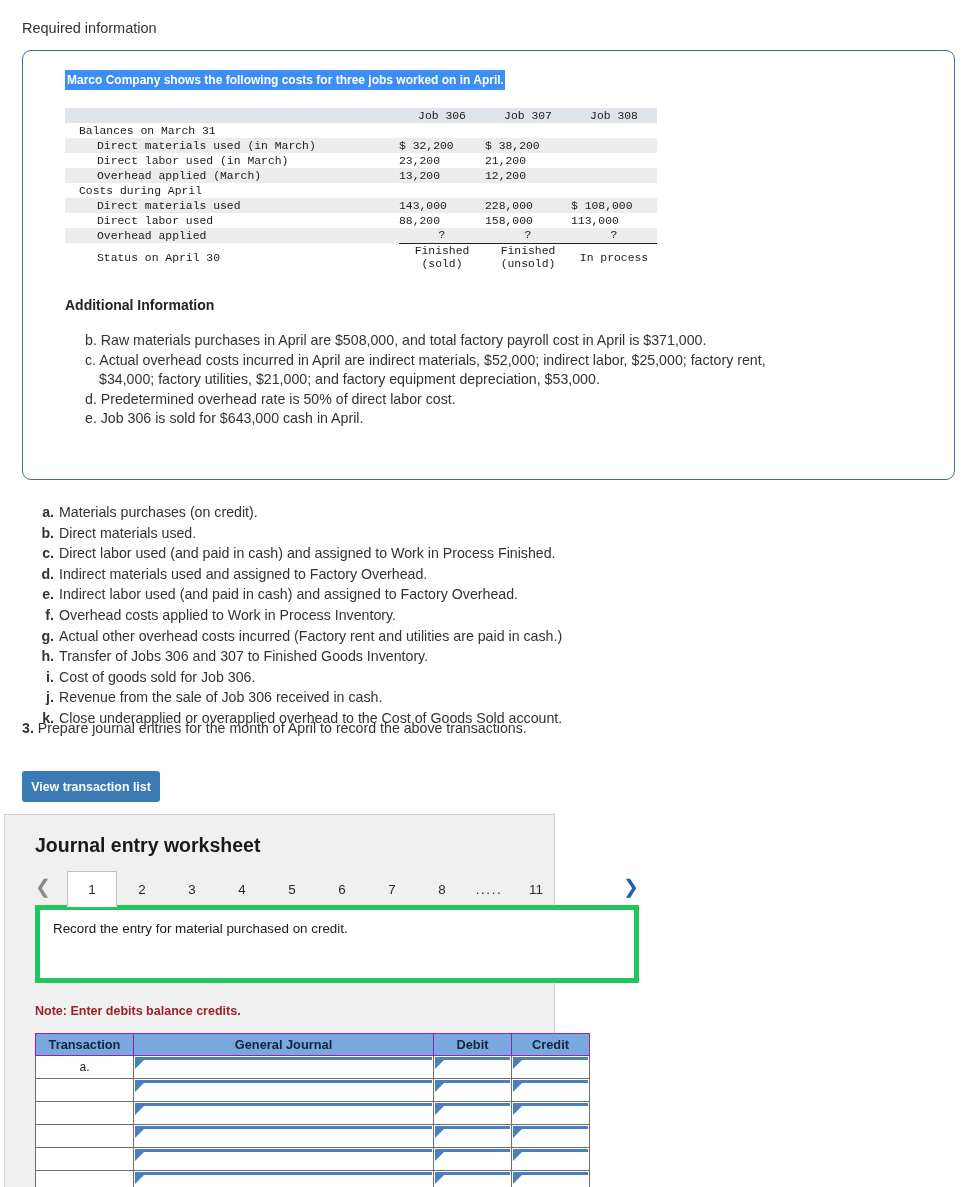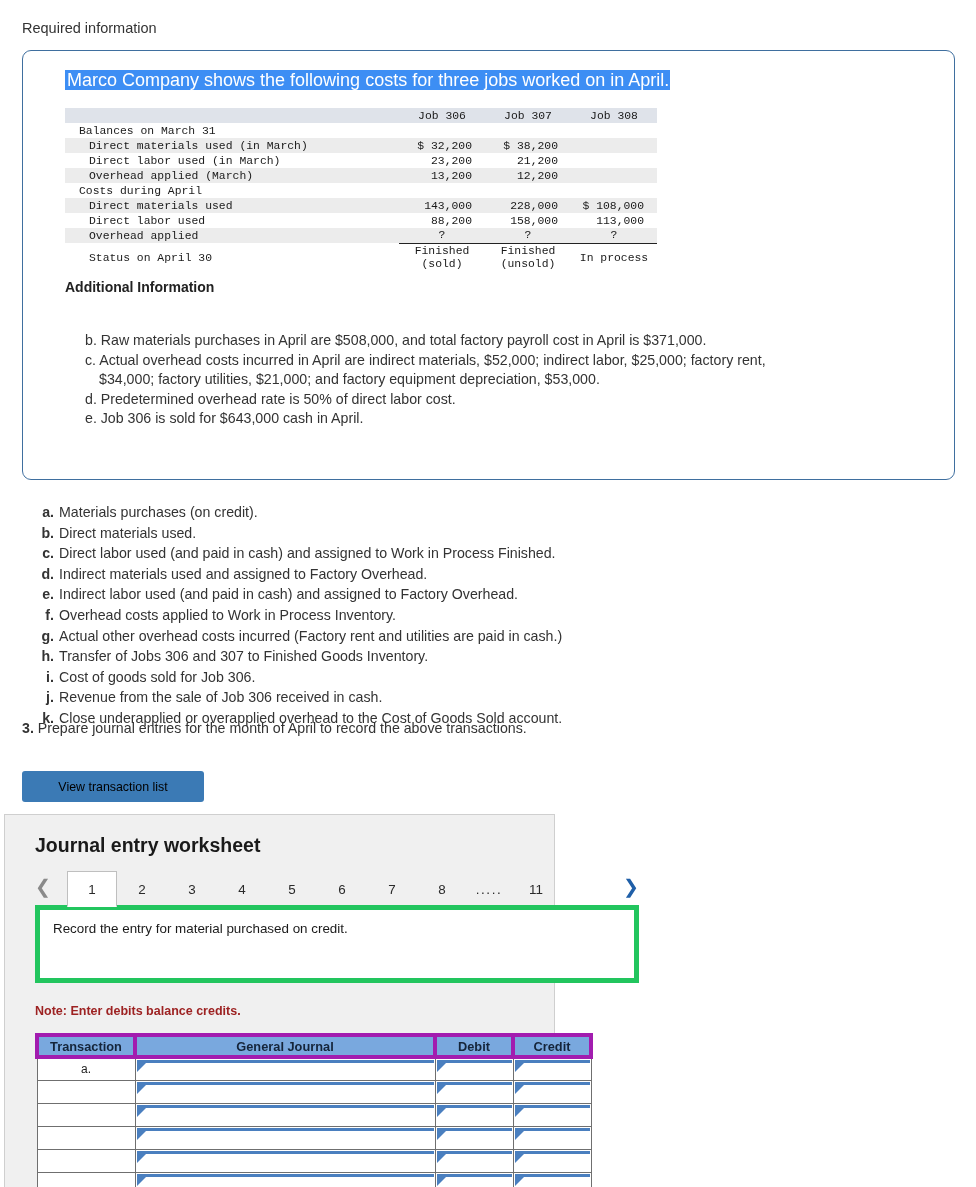--- a/index.html
+++ b/index.html
@@ -20,48 +20,49 @@
   }
 
   
   .problem-card {
     position: absolute; left: 22px; top: 22px; width: 933px; height: 430px;
     border: 1px solid #3f6f9f; border-radius: 9px; background: #fff;
   }
   .hl-title {
     position: absolute; left: 42px; top: 19px;
     background: #3d8ef4; color: #ffffff;
-    font-size: 18px; line-height: 18px; padding: 1px 1px 1px 2px;
+    font-size: 12px; line-height: 18px; padding: 1px 1px 1px 2px;
     white-space: nowrap;
+    font-weight: bold;
   }
 
   
   .cost-table {
     position: absolute; left: 42px; top: 57px; width: 592px;
     border-collapse: collapse;
     font-family: "Liberation Mono", "DejaVu Sans Mono", monospace;
     font-size: 11.4px; color: #1a1a1a;
   }
   .cost-table td { padding: 0; height: 15px; vertical-align: middle; }
   .cost-table tr.shade { background: #ececec; }
   .cost-table tr.hdr { background: #dfe3ea; }
   .cost-table .lbl { padding-left: 4px; white-space: nowrap; }
   .cost-table .lvl1 { padding-left: 14px; }
-  .cost-table .lvl2 { padding-left: 24px; }
-  .cost-table .num { text-align: right; padding-right: 13px; width: 86px; white-space: nowrap; }
+  .cost-table .lvl2 { padding-left: 32px; }
+  .cost-table .num { text-align: left; padding-right: 13px; width: 86px; white-space: nowrap; }
   .cost-table .hnum { text-align: center; width: 86px; white-space: nowrap; }
   .cost-table tr.totline td.num,
   .cost-table tr.totline td.q { border-bottom: 1.3px solid #222; }
   .cost-table .q { text-align: center; width: 86px; }
   .cost-table .status td { height: 30px; }
   .cost-table .stat { text-align: center; line-height: 13px; white-space: pre-line; }
 
   
   .addl-head {
-    position: absolute; left: 42px; top: 228px;
+    position: absolute; left: 42px; top: 246px;
     font-size: 14px; font-weight: bold; color: #222;
   }
   .addl-list {
     position: absolute; left: 62px; top: 280px; width: 840px;
     font-size: 14.2px; line-height: 19.5px; color: #333;
   }
   .addl-list .it { white-space: normal; }
   .addl-list .it .cont { display: block; padding-left: 14px; }
 
   
@@ -73,23 +74,23 @@
   .tx-list .ltr { width: 16px; text-align: right; font-weight: bold; margin-right: 5px; flex: none; }
 
   
   .req3 {
     position: absolute; left: 22px; top: 692px; font-size: 14.2px; color: #333;
   }
   .req3 b { font-weight: bold; }
 
   
   .vtl-btn {
-    position: absolute; left: 22px; top: 743px; width: 182px; height: 31px;
+    position: absolute; left: 22px; top: 743px; width: 138px; height: 31px;
     background: #3b7ab5; border: none; border-radius: 3px;
-    color: #000000; font-size: 12.4px; font-weight: normal;
+    color: #ffffff; font-size: 12.4px; font-weight: bold;
     font-family: "Liberation Sans", sans-serif; cursor: pointer;
   }
 
   
   .worksheet {
     position: absolute; left: 4px; top: 786px; width: 551px; height: 401px;
     background: #f0f0f0; border: 1px solid #cfcfcf; border-bottom: none;
   }
   .ws-title {
     position: absolute; left: 30px; top: 19px;
@@ -130,21 +131,21 @@
   }
   .note {
     position: absolute; left: 30px; top: 189px;
     font-size: 12.5px; font-weight: bold; color: #9d2222;
   }
 
   
   .je-wrap { position: absolute; left: 30px; top: 218px; width: 554px; }
   .je-table { border-collapse: collapse; width: 554px; table-layout: fixed; }
   .je-table th {
-    background: #79a8de; border: 4px solid #a21caf;
+    background: #79a8de; border: 1px solid #a21caf;
     font-size: 12.8px; font-weight: bold; color: #15253a; height: 22px;
   }
   .je-table td { border: 1px solid #6f6f6f; height: 23px; background:#fff; padding:0; }
   .je-table td.txn { font-size: 12px; color:#222; text-align:center; border:1px solid #6f6f6f; }
   .je-table td.field { position: relative; padding: 0; }
   .je-field {
     position: absolute; left: 1px; right: 1px; top: 1px; bottom: 1px;
     background: #ffffff; border-top: 3px solid #4a7fbf;
   }
   .je-field::before {

